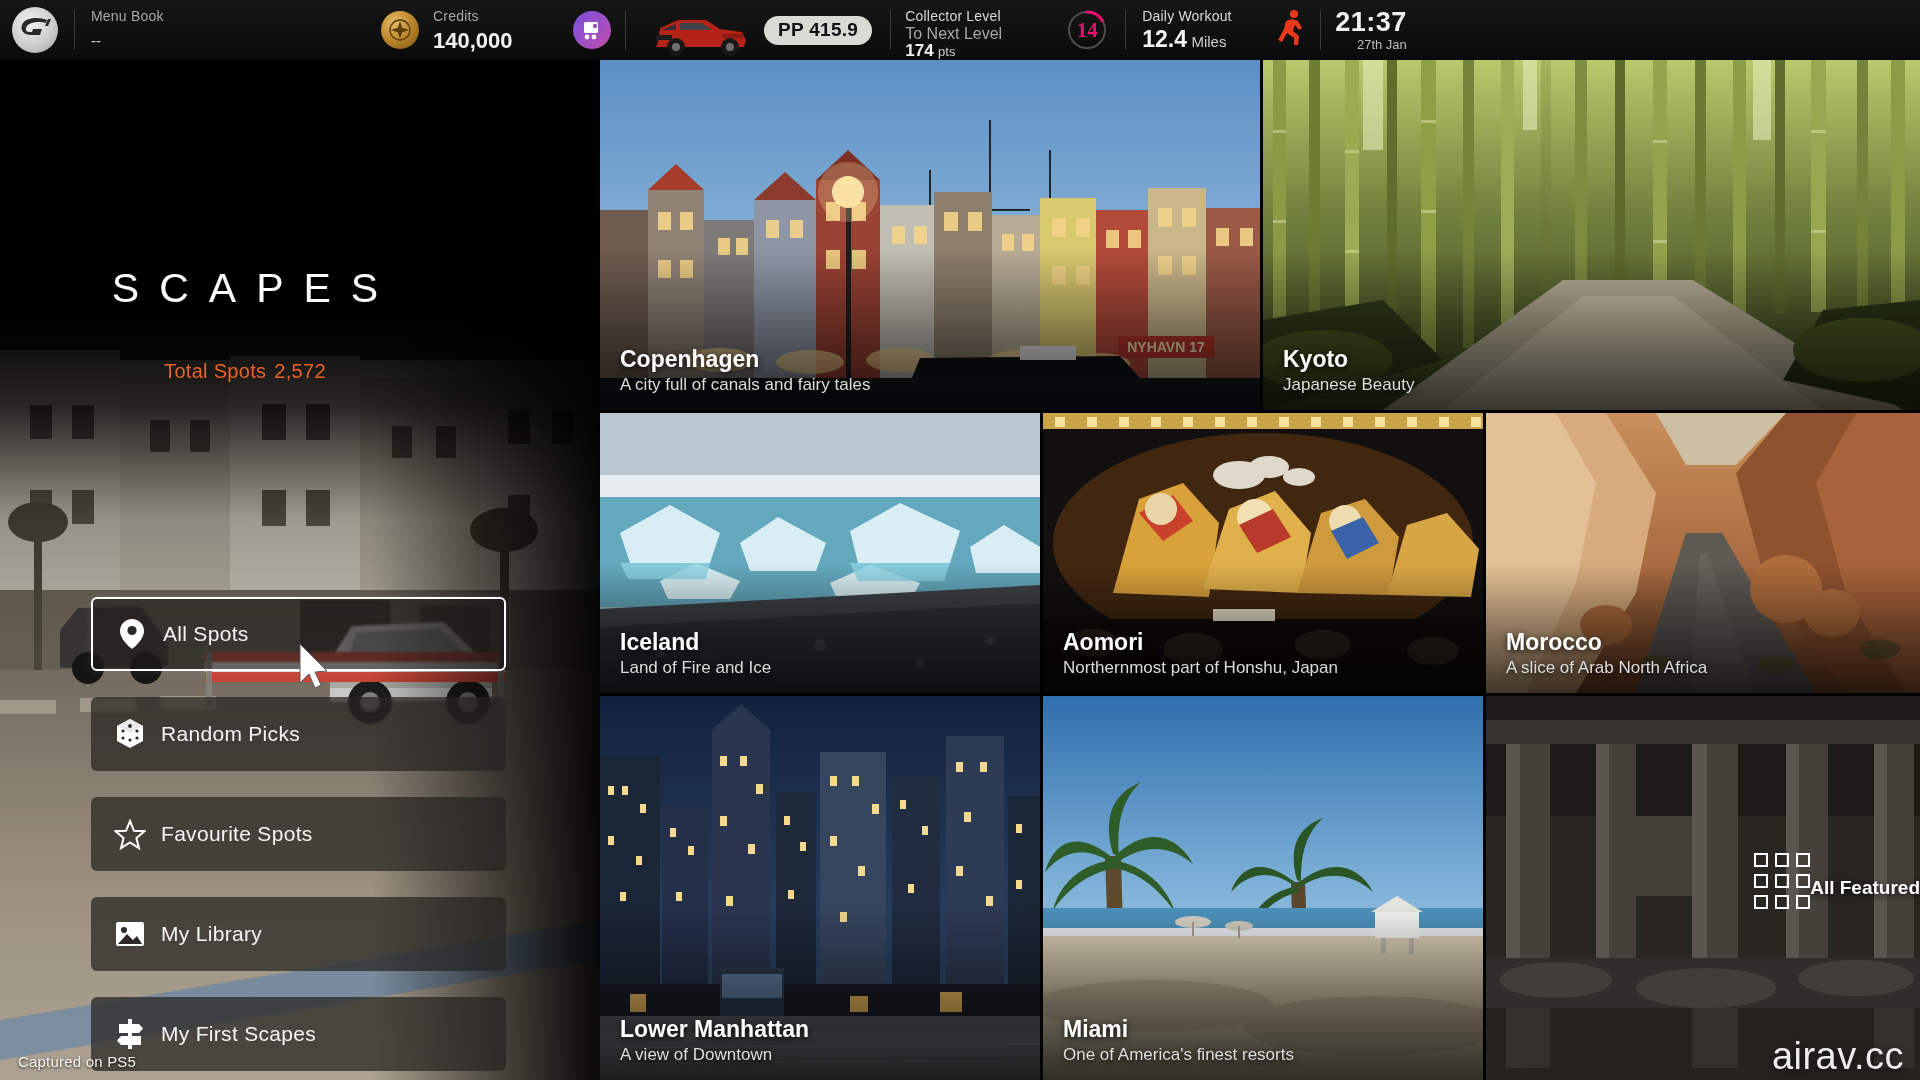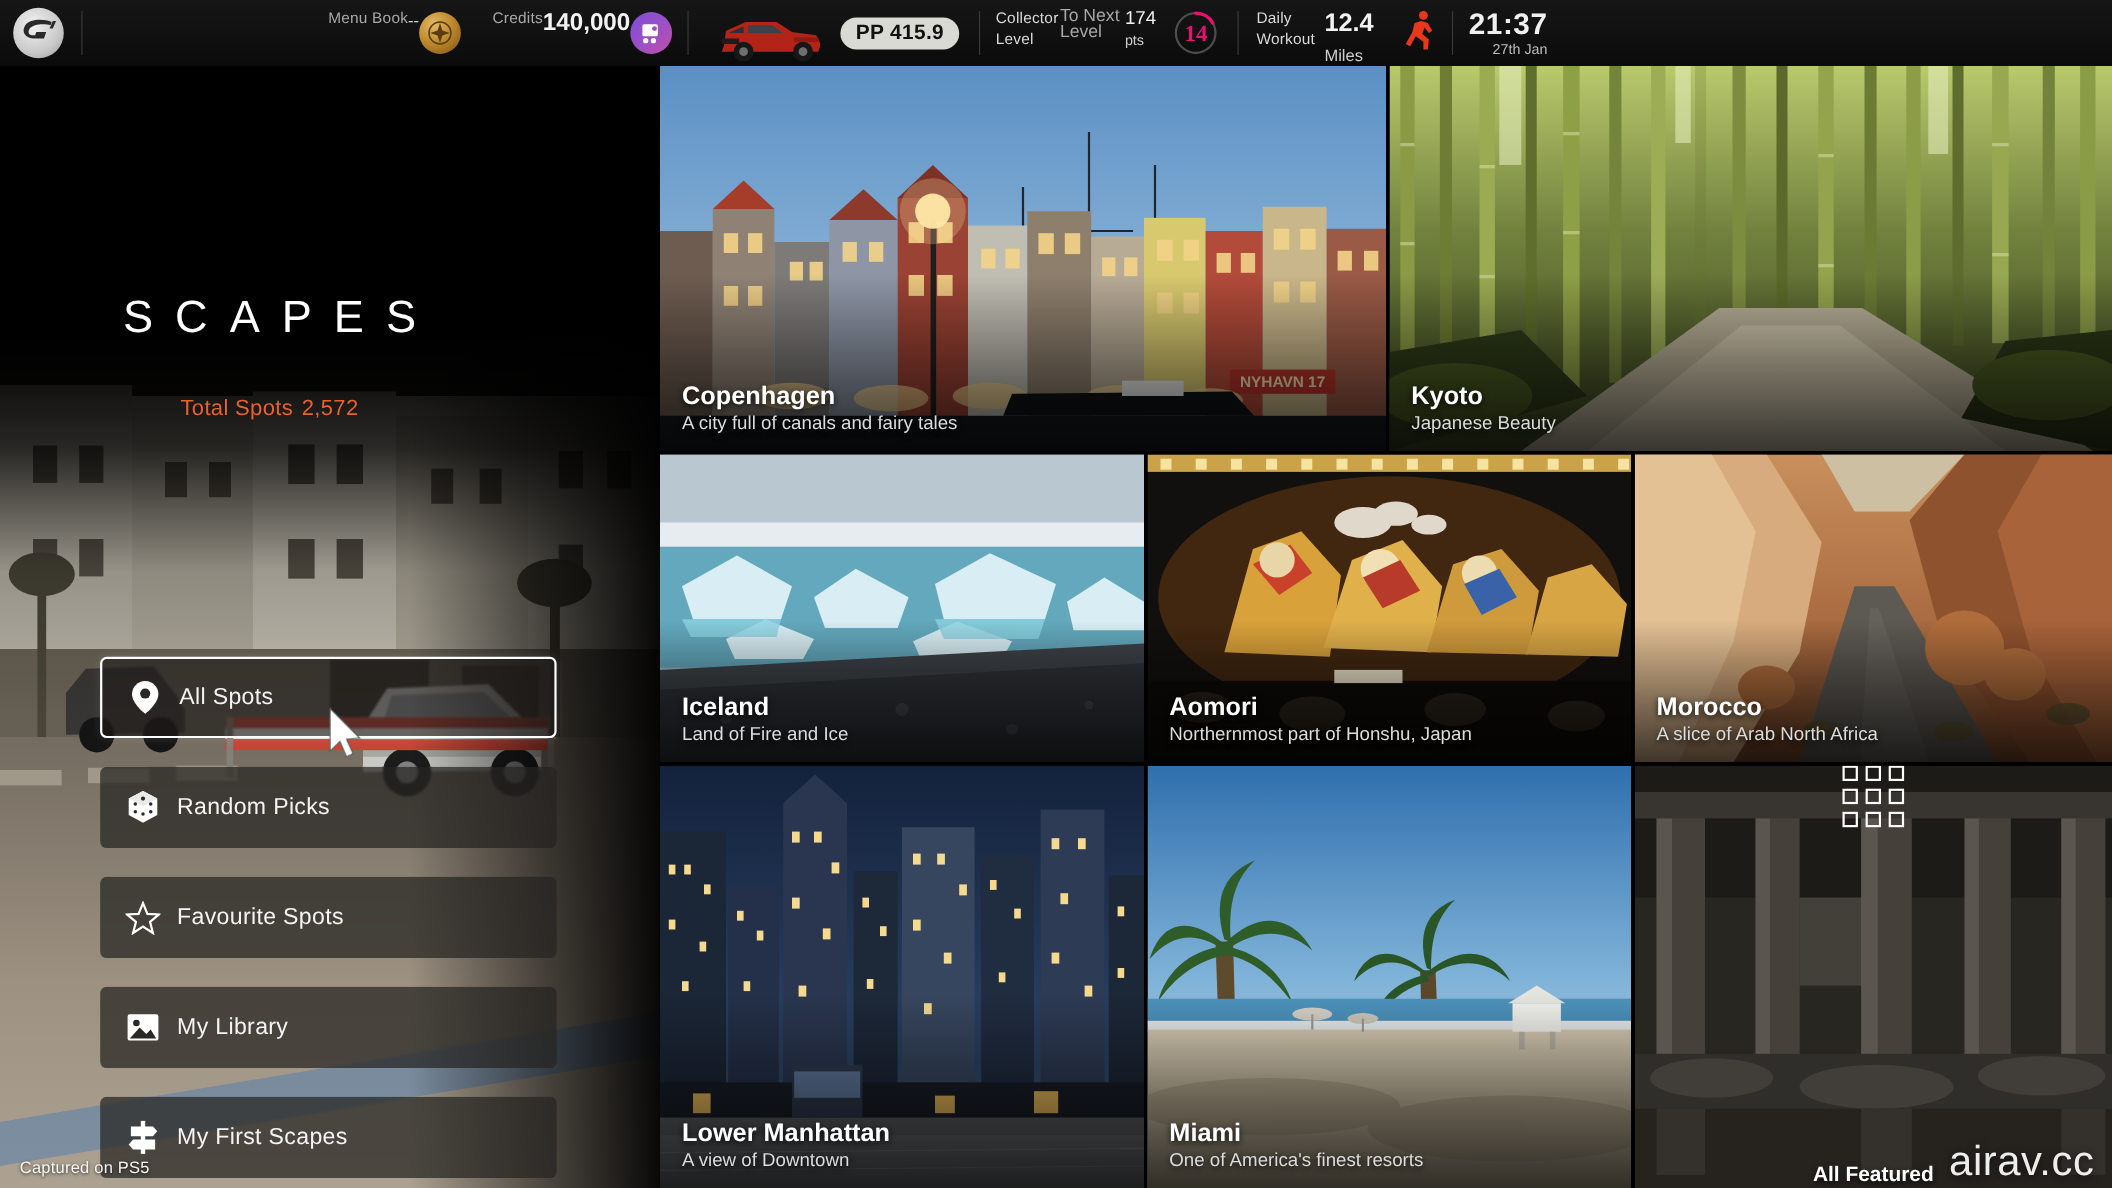--- a/index.html
+++ b/index.html
@@ -19,21 +19,21 @@
     display: flex; align-items: center;
     z-index: 40;
   }
   .tb-logo {
     width: 46px; height: 46px; margin-left: 12px; border-radius: 50%;
     background: radial-gradient(circle at 40% 35%, #f2f2f2 0%, #c9c9c9 60%, #9a9a9a 100%);
     display: flex; align-items: center; justify-content: center;
     flex: 0 0 auto;
   }
   .tb-sep { width: 1px; height: 40px; background: #3a3a3a; margin: 0 16px; flex:0 0 auto;}
-  .tb-block { display: flex; flex-direction: row; justify-content: flex-end; height: 46px; }
+  .tb-block { display: flex; flex-direction: column; justify-content: space-between; height: 46px; }
   .tb-label { font-size: 14px; color: #a8a8a8; line-height: 19px; letter-spacing: .2px;}
   .tb-value { font-size: 22px; color: #f2f2f2; font-weight: bold; line-height: 25px; }
   .tb-value.small { font-size: 15px; font-weight: normal; color: #d6d6d6; }
   .tb-sublabel { font-size: 16px; color: #a8a8a8; line-height: 15px;}
   .tb-unit { font-size: 13px; font-weight: normal; color: #d0d0d0; }
 
   .coin {
     width: 38px; height: 38px; border-radius: 50%;
     background: radial-gradient(circle at 35% 30%, #e3b968 0%, #c08b2e 45%, #7a5214 100%);
     display:flex; align-items:center; justify-content:center; flex:0 0 auto;
@@ -148,21 +148,21 @@
   }
   .tile .cap-sub {
     font-size: 17px; color:#dcdcdc; line-height: 23px; font-weight: 300;
     text-shadow: 0 2px 6px rgba(0,0,0,.85);
   }
   .tile-sep-v { position:absolute; top:0; bottom:0; width:3px; background:#000; z-index:6;}
   .tile-sep-h { position:absolute; left:0; right:0; height:3px; background:#000; z-index:6;}
 
   .featured-overlay {
     position:absolute; inset:0; z-index:5;
-    display:flex; flex-direction:column; align-items:center; justify-content:space-between;
+    display:flex; flex-direction:row; align-items:center; justify-content:flex-end;
     background: rgba(0,0,0,.34);
   }
   .featured-grid { display:grid; grid-template-columns: repeat(3, 14px); gap: 7px; margin-bottom: 14px;}
   .featured-grid i { width:14px; height:14px; border:2px solid #fff; display:block;}
   .featured-label { font-size: 19px; font-weight:bold; color:#fff; text-shadow:0 2px 6px rgba(0,0,0,.8);}
 
   .watermark {
     position:absolute; right: 16px; bottom: 2px; z-index: 50;
     font-size: 38px; color: rgba(255,255,255,.92); font-weight: 300;
     letter-spacing: .5px; text-shadow: 0 2px 8px rgba(0,0,0,.7);
@@ -228,21 +228,21 @@
 
 
     <div class="pp-pill">PP 415.9</div>
 
     <div class="tb-sep" style="margin:0 14px 0 18px"></div>
 
     <div class="tb-block" style="width:148px">
       <span class="tb-label" style="font-size:14px;color:#d9d9d9">Collector Level</span>
       <span class="tb-sublabel">To Next Level</span>
       <span style="line-height:19px">
-        <span style="font-size:17px;font-weight:normal;color:#f0f0f0">174</span>
+        <span style="font-size:17px;font-weight:bold;color:#f0f0f0">174</span>
         <span class="tb-unit">pts</span>
       </span>
     </div>
 
     <div class="level-ring">
       <svg width="44" height="44" viewBox="0 0 44 44">
         <circle cx="22" cy="22" r="18" fill="none" stroke="#4d4d4d" stroke-width="2"></circle>
         <path d="M22 4 A18 18 0 0 1 37.6 13" fill="none" stroke="#e8116f" stroke-width="3" stroke-linecap="round"></path>
       </svg>
       <span class="level-num">14</span>

